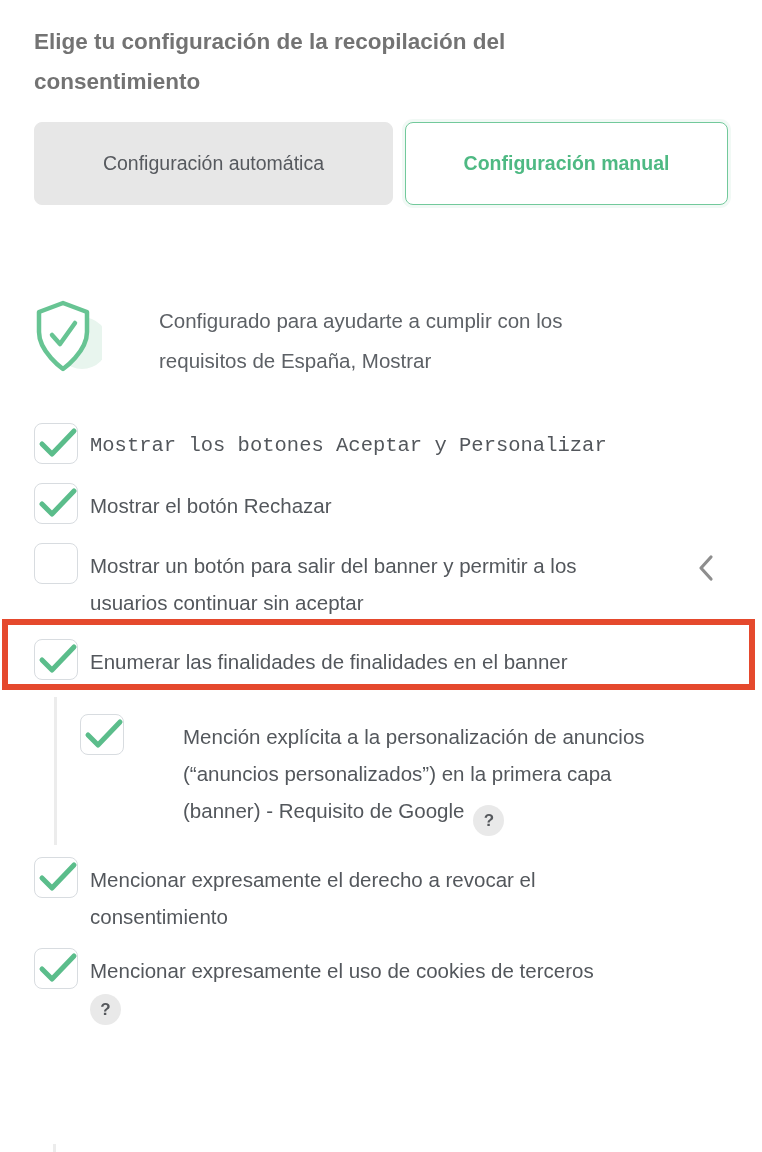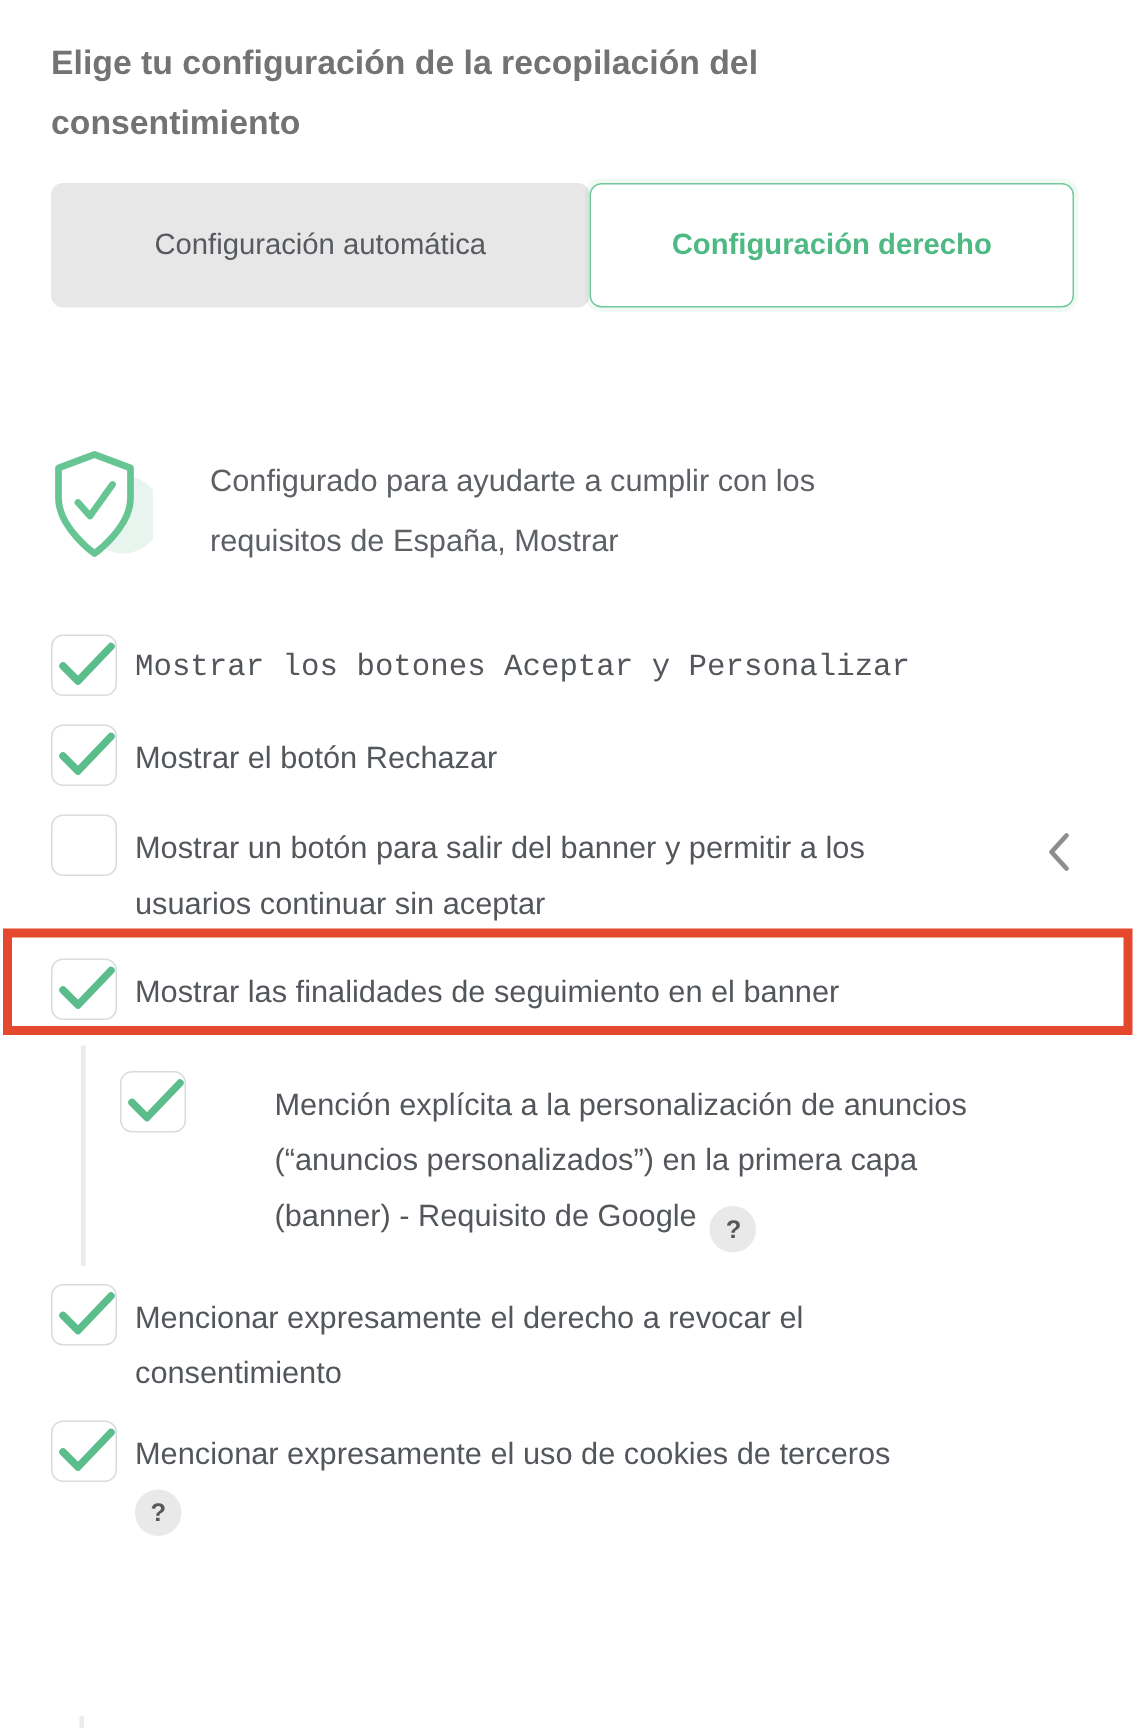--- a/index.html
+++ b/index.html
@@ -13,34 +13,34 @@
   .page { position:relative; width:762px; height:1152px; padding:0 34px; }
 
   
   .page-title {
     padding-top:22px;
     font-size:22.5px; font-weight:bold; color:#737373;
     line-height:40px; max-width:560px;
   }
 
   
-  .mode-toggle { display:flex; margin-top:20px; }
+  .mode-toggle { display:flex; gap:12px; margin-top:20px; }
   .mode-btn {
     height:83px; display:flex; align-items:center; justify-content:center;
     border-radius:8px; font-size:19.5px; cursor:pointer;
   }
   .mode-btn.auto { width:359px; background:#e7e7e7; color:#56595e; border:1px solid #e7e7e7; }
   .mode-btn.manual {
     width:323px; background:#fff; border:1px solid #72c99b;
     color:#4eb983; font-weight:bold;
     box-shadow:0 0 0 3px rgba(114,201,155,0.10);
   }
 
   
-  .shield-row { display:flex; margin-top:94px; }
+  .shield-row { display:flex; margin-top:94px;gap:19px; }
   .shield-icon { width:68px; height:78px; flex:none; }
   .shield-text { margin-left:38px; padding-top:2px; font-size:20.5px; color:#5d6166; line-height:40px; }
 
   
   .checklist { margin-top:42px; position:relative; }
   .row { display:flex; align-items:flex-start; position:relative; margin-top:19px; }
   .row.first { margin-top:0;font-family:Liberation Mono, monospace; }
 
   .checkbox {
     position:relative; flex:none;
@@ -97,21 +97,21 @@
 </style>
 </head>
 <body>
 
 <div class="page">
 
   <h1 class="page-title">Elige tu configuración de la recopilación del consentimiento</h1>
 
   <div class="mode-toggle">
     <div class="mode-btn auto">Configuración automática</div>
-    <div class="mode-btn manual">Configuración derecho</div>
+    <div class="mode-btn manual">Configuración manual</div>
   </div>
 
   <div class="shield-row">
     <span class="shield-icon">
       <svg width="68" height="78" viewBox="0 0 68 78">
         <circle cx="48" cy="44" r="26" fill="#e8f5ee"></circle>
         <path d="M29,4 L53,13 V33 C53,53 29,70 29,70 C29,70 5,53 5,33 V13 Z" fill="#ffffff" stroke="#67c493" stroke-width="4.5" stroke-linejoin="round"></path>
         <polyline points="18,36 26,45 41,24" fill="none" stroke="#67c493" stroke-width="4.5" stroke-linecap="round" stroke-linejoin="round"></polyline>
       </svg>
     </span>
@@ -154,21 +154,21 @@
       </span>
     </div>
 
     <div class="row r4">
       <span class="highlight-rect"></span>
       <span class="checkbox">
         <svg width="36" height="30" viewBox="0 0 36 30">
           <polyline points="2,15 12,25 34,2" fill="none" stroke="#5bbd8b" stroke-width="5" stroke-linecap="round" stroke-linejoin="round"></polyline>
         </svg>
       </span>
-      <div class="row-label">Mostrar las finalidades de seguimiento en el banner</div>
+      <div class="row-label">Enumerar las finalidades de finalidades en el banner</div>
     </div>
 
     <div class="row sub">
       <span class="checkbox">
         <svg width="36" height="30" viewBox="0 0 36 30">
           <polyline points="2,15 12,25 34,2" fill="none" stroke="#5bbd8b" stroke-width="5" stroke-linecap="round" stroke-linejoin="round"></polyline>
         </svg>
       </span>
       <div class="row-label">
         <span class="line">Mención explícita a la personalización de anuncios</span>

